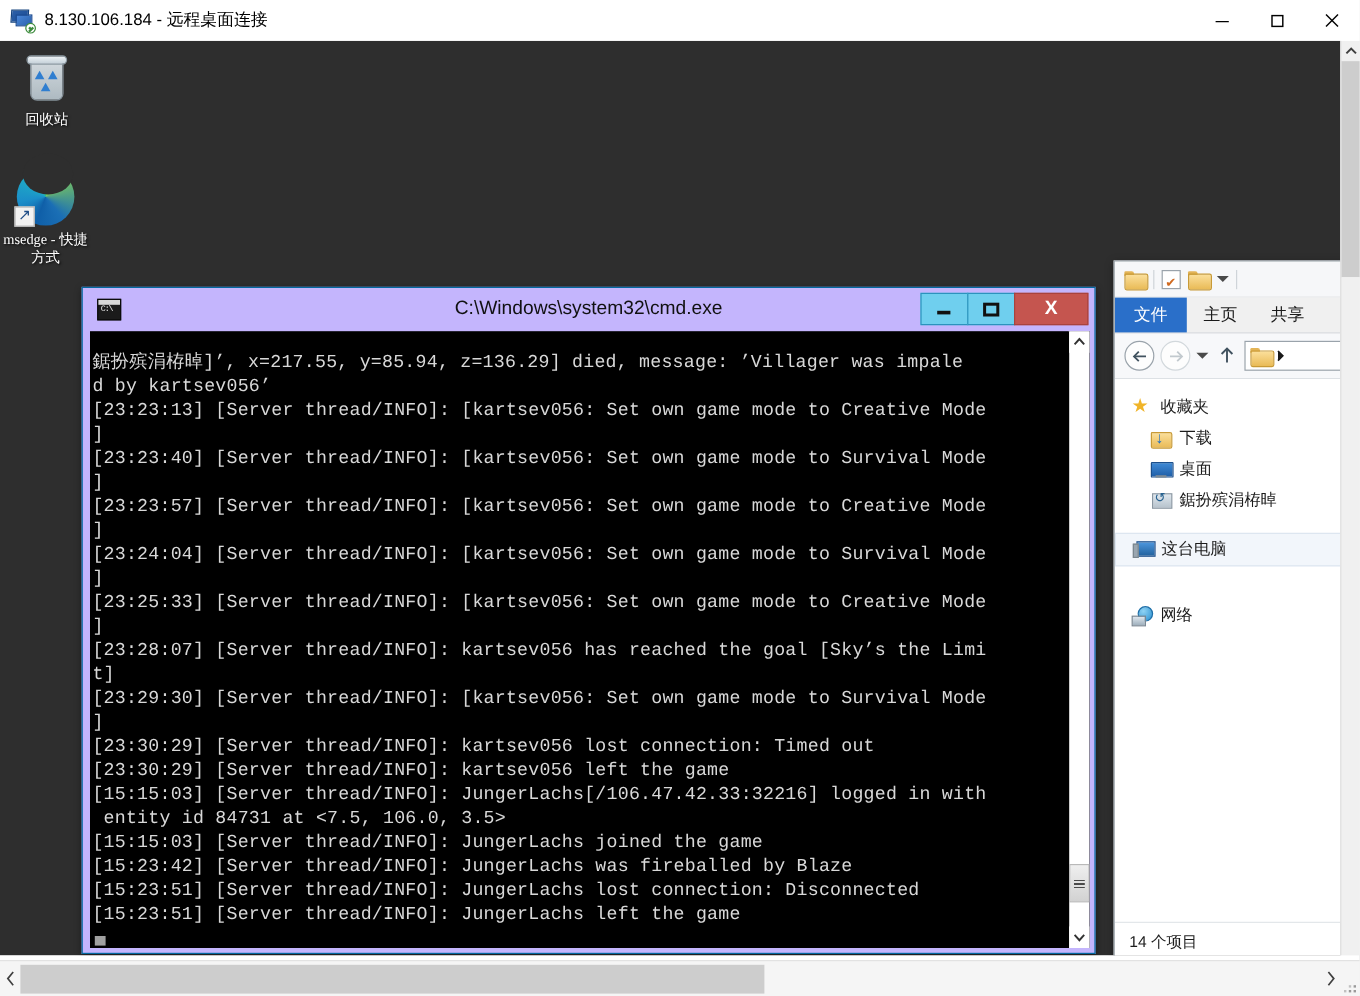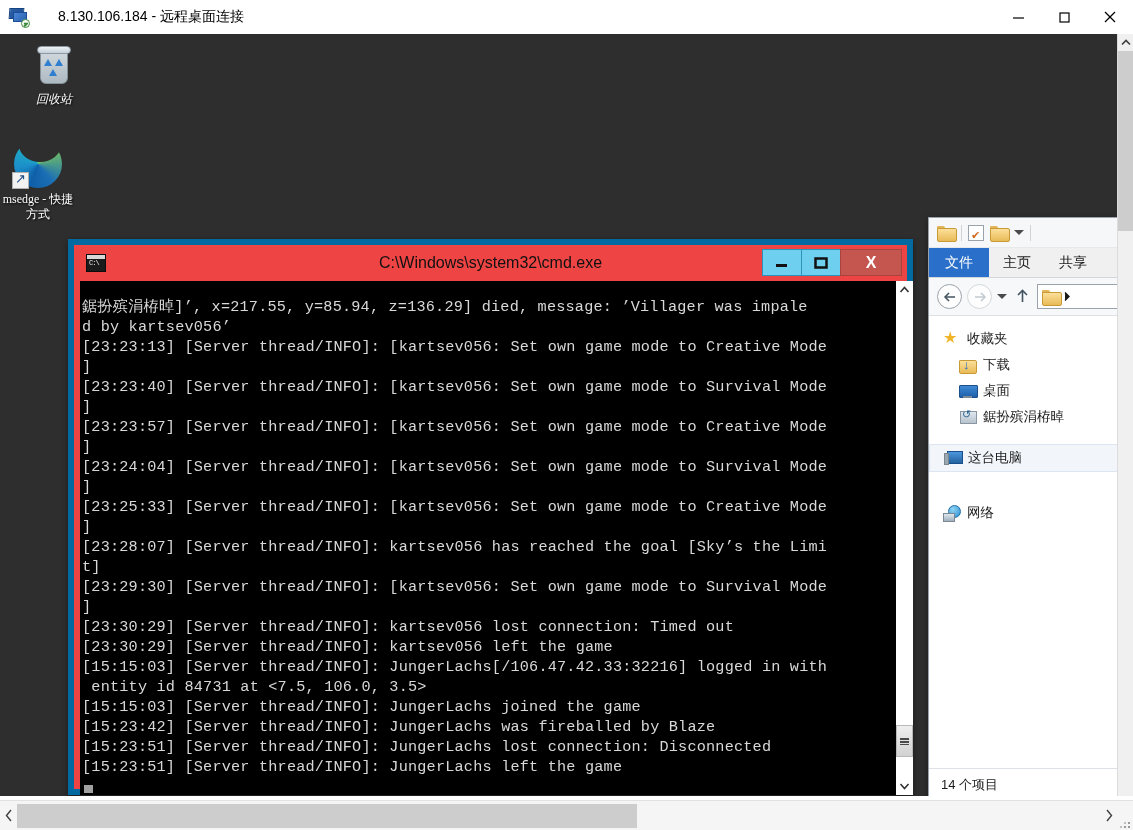--- a/index.html
+++ b/index.html
@@ -18,21 +18,20 @@
     background: #ffffff;
     display: flex; flex-direction: column;
   }
 
   
   #rdp-titlebar {
     height: 34px; min-height: 34px;
     background: #ffffff;
     display: flex; align-items: center;
     position: relative;
-    gap: 21px;
   }
   #rdp-app-icon {
     width: 22px; height: 22px; margin-left: 8px; margin-right: 7px;
     position: relative; flex: 0 0 auto;
   }
   #rdp-app-icon .mon {
     position: absolute; left: 1px; top: 2px;
     width: 15px; height: 11px;
     background: linear-gradient(135deg,#2b5fa8 0%, #1d4d94 100%);
     border: 1px solid #16447f;
@@ -137,21 +136,21 @@
   
   .desk-icon {
     position: absolute;
     width: 74px;
     text-align: center;
     color: #ffffff;
     font-size: 12px;
     line-height: 15px;
   }
   .desk-icon .lbl { text-shadow: 1px 1px 2px rgba(0,0,0,.9); word-wrap: break-word; }
-  #icon-recycle { left: 17px; top: 8px; font-style: italic; }
+  #icon-recycle { left: 2px; top: 8px; }
   #icon-edge { left: 0px; top: 106px; width: 76px; font-family: Liberation Serif, serif; }
 
   
   .bin {
     width: 46px; height: 46px; margin: 0 auto 4px; position: relative;
   }
   .bin .body {
     position: absolute; left: 9px; top: 9px; width: 28px; height: 33px;
     background: linear-gradient(180deg, #dfe7ec 0%, #b9c6ce 100%);
     border: 1px solid #8d9aa3;
@@ -196,22 +195,22 @@
   .edge .shortcut::after {
     content: "\2197";
     position: absolute; left: 2px; top: -2px;
     font-size: 13px; color: #1c4b86;
   }
 
   
   #cmd-window {
     position: absolute; left: 68px; top: 205px;
     width: 845px; height: 556px;
-    background: #ef4444;
-    border: 6px solid #0369a1;
+    background: #c4b5fd;
+    border: 1px solid #0369a1;
     box-shadow: 0 2px 6px rgba(0,0,0,.45);
   }
   #cmd-titlebar {
     height: 36px; position: relative;
     display: flex; align-items: center;
   }
   #cmd-icon {
     width: 20px; height: 18px; margin-left: 12px;
     background: #1b1b1b; border: 1px solid #0b0b0b;
     position: relative; flex: 0 0 auto;

